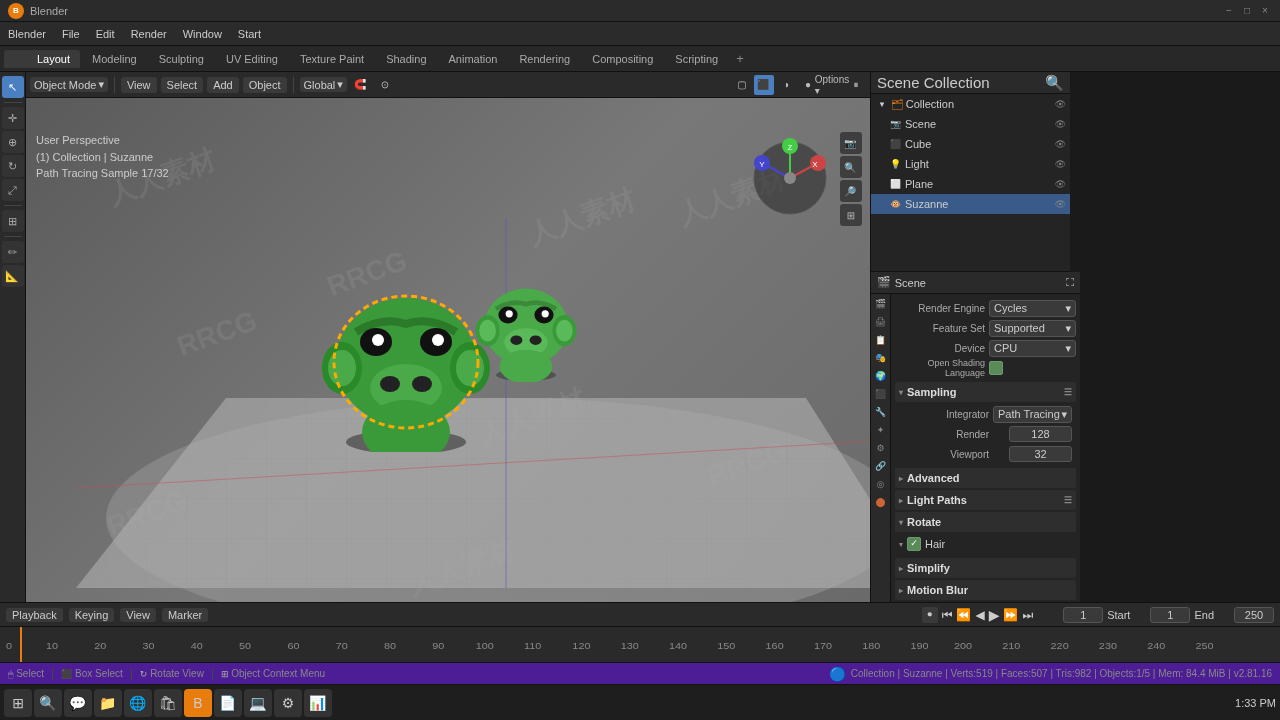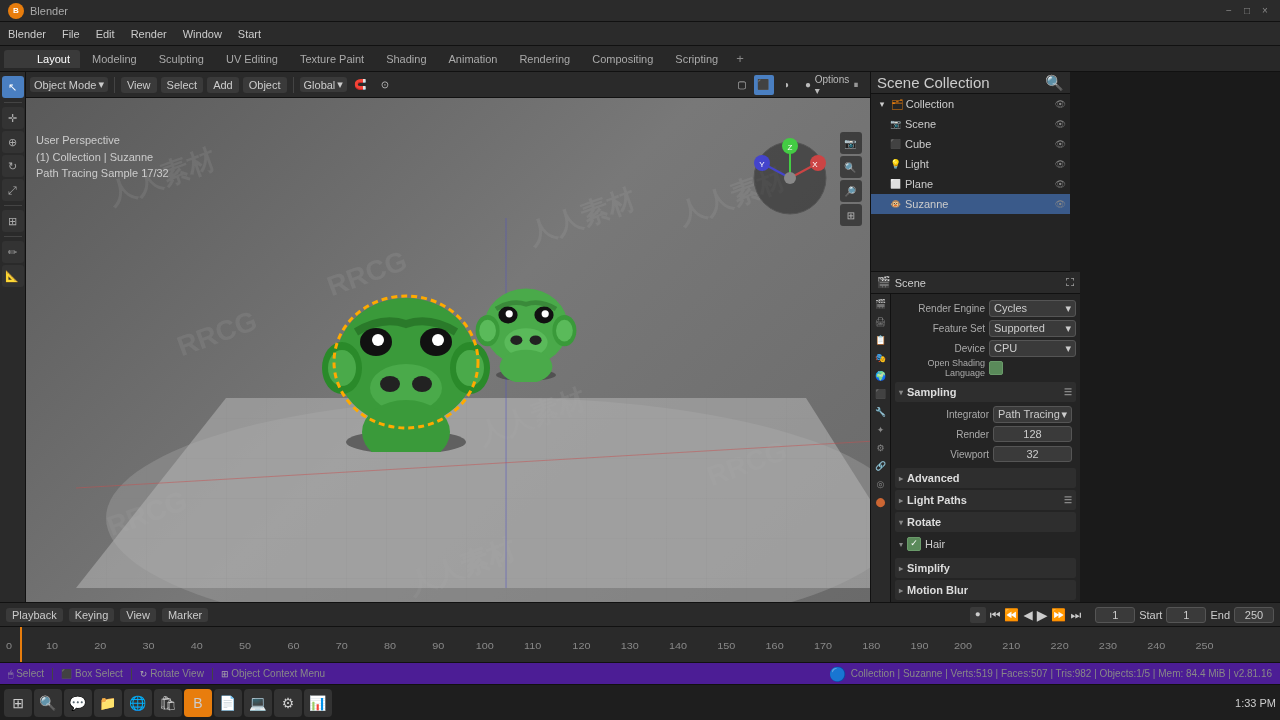--- a/index.html
+++ b/index.html
@@ -323,20 +323,21 @@
     .prop-number {
       flex: 1;
       background: #3a3a3a;
       border-radius: 3px;
       padding: 1px 4px;
       color: #ccc;
       font-size: 11px;
       border: 1px solid #555;
       text-align: center;
       cursor: ew-resize;
+      margin-left: 16px;
     }
     .prop-checkbox {
       width: 14px; height: 14px;
       background: #5a8a5a;
       border-radius: 2px;
       border: 1px solid #6a9a6a;
       cursor: pointer;
     }
     .prop-checkbox.checked::after {
       content: '✓';

